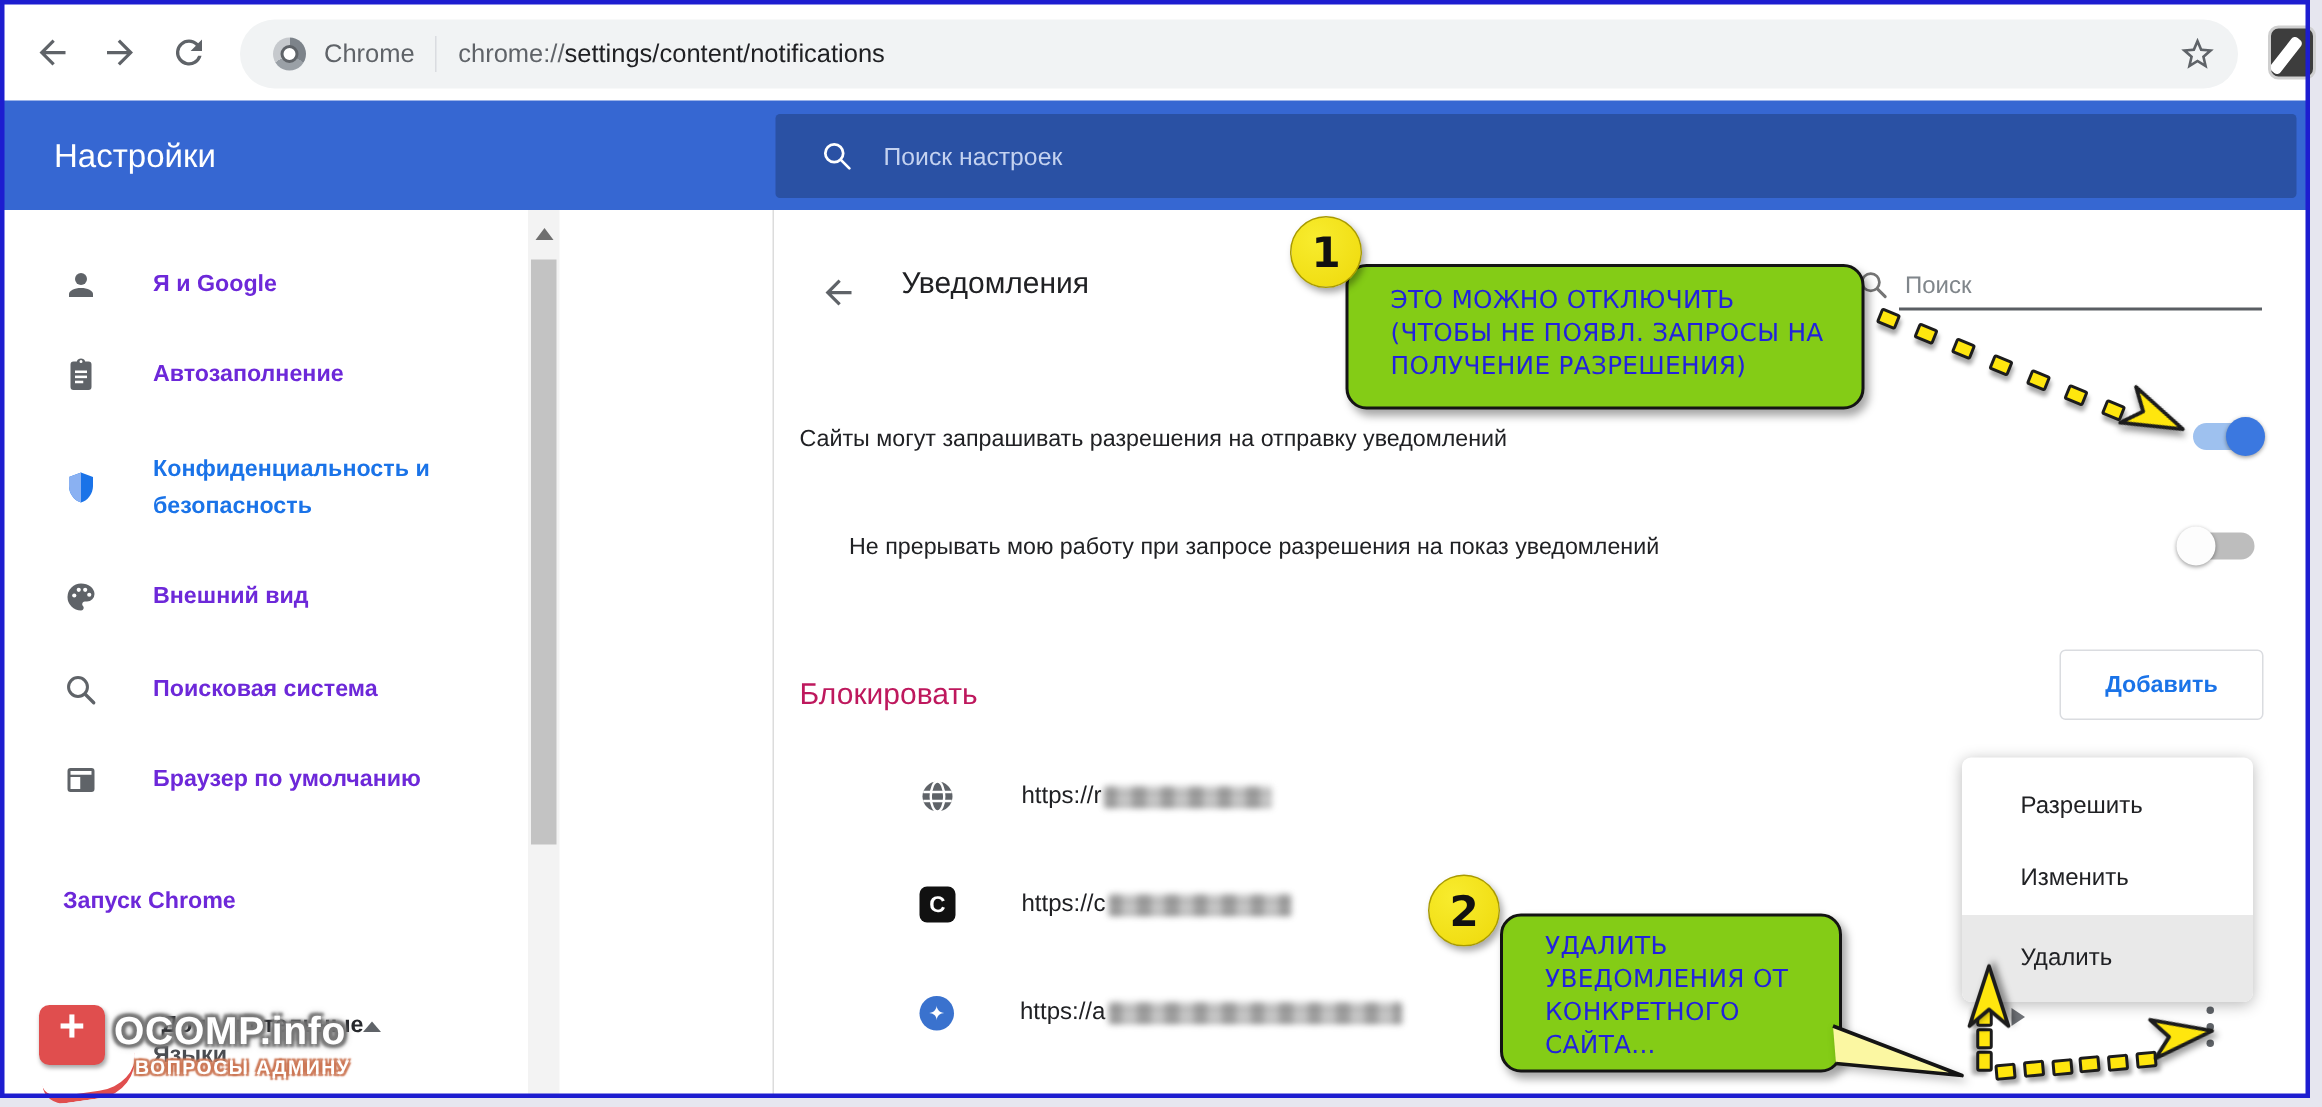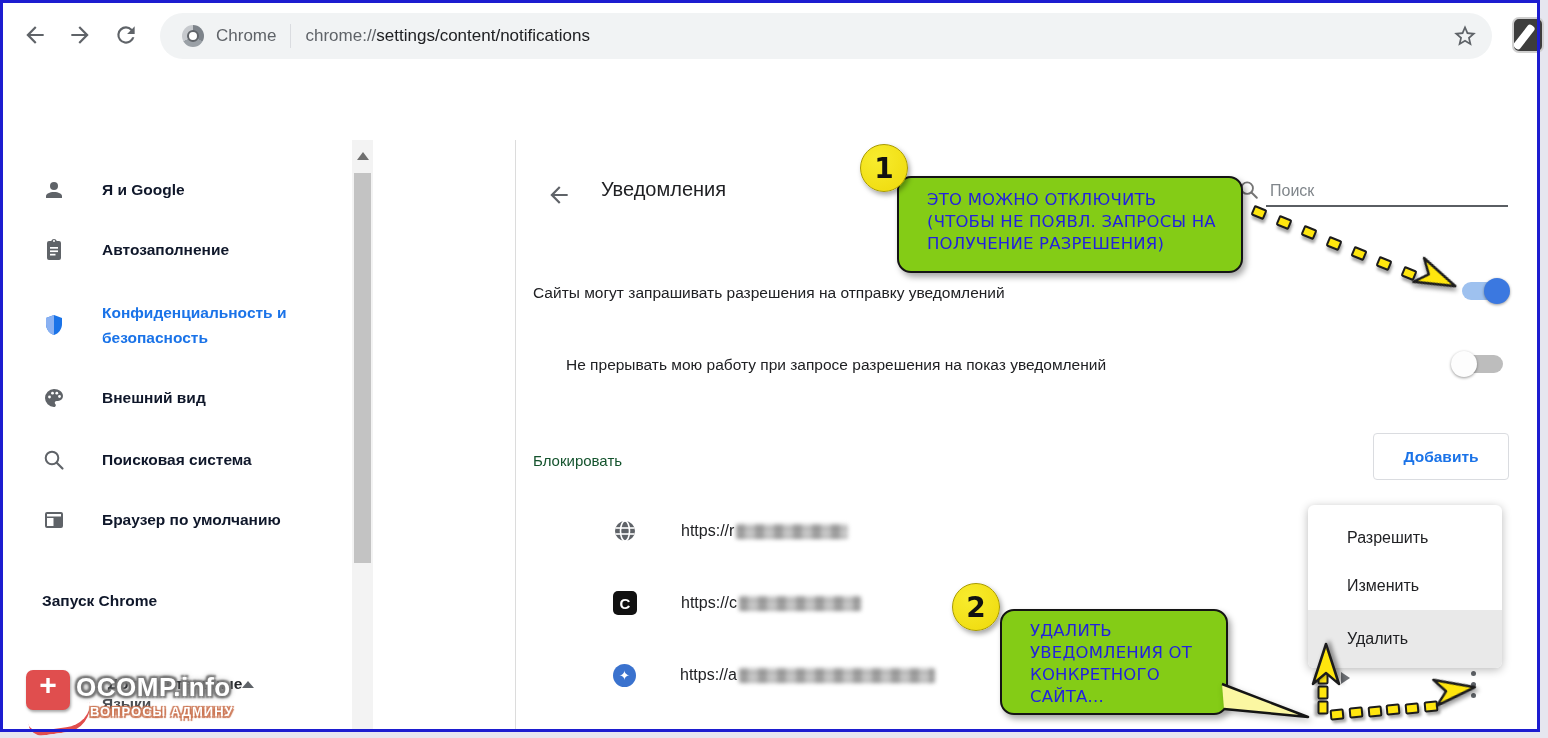--- a/index.html
+++ b/index.html
@@ -24,21 +24,21 @@
 
   
   .header{position:absolute;left:0;top:67px;width:1540px;height:73px;background:#3667d2;}
   .hdr-title{position:absolute;left:36px;top:0;height:73px;display:flex;align-items:center;color:#fff;font-size:22px;}
   .hdr-search{position:absolute;left:517px;top:9px;width:1014px;height:56px;background:#2a51a4;border-radius:3px;}
   .hdr-search input{position:absolute;left:70px;top:0;width:620px;height:56px;background:transparent;border:0;outline:0;color:#fff;font-size:16.5px;font-family:inherit;}
   .hdr-search input::placeholder{color:#c4d2f0;opacity:1;}
 
   
   .nav-item{position:absolute;left:42px;display:flex;align-items:center;gap:36px;height:48px;cursor:pointer;}
-  .nav-label{font-size:15.5px;font-weight:600;color:#0f172a;white-space:nowrap;}
+  .nav-label{font-size:15.5px;font-weight:600;color:#6d28d9;white-space:nowrap;}
   .nav-item.active .nav-label{color:#1a73e8;white-space:normal;width:230px;line-height:25px;}
   .scrollbar{position:absolute;left:352px;top:140px;width:21px;height:592px;background:#f3f3f3;}
   .scroll-up{position:absolute;left:5px;top:12px;width:0;height:0;border-left:6px solid transparent;border-right:6px solid transparent;border-bottom:8px solid #6f6f6f;}
   .scroll-thumb{position:absolute;left:2px;top:33px;width:17px;height:390px;background:#c3c3c3;}
   .nav-divider{position:absolute;left:515px;top:140px;width:1px;height:592px;background:#dcdcdc;}
   .adv-row{position:absolute;left:36px;top:664px;width:290px;height:40px;display:flex;align-items:center;justify-content:center;cursor:pointer;}
   .adv-label{font-size:15.5px;font-weight:600;color:#27292d;}
   .tri-up{width:0;height:0;border-left:6px solid transparent;border-right:6px solid transparent;border-bottom:7px solid #5f6368;}
 
   
@@ -60,21 +60,21 @@
   .csearch-line{position:absolute;left:1266px;top:205px;width:242px;height:2px;background:#5a5e63;}
 
   .row-label{position:absolute;font-size:15.5px;color:#202124;}
   .toggle{position:absolute;width:46px;height:18px;border-radius:9px;cursor:pointer;}
   .toggle .knob{position:absolute;width:26px;height:26px;border-radius:50%;top:-4px;box-shadow:0 1px 3px rgba(0,0,0,.4);}
   .toggle.on{background:#9ec1ef;}
   .toggle.on .knob{right:-2px;background:#3b78e0;}
   .toggle.off{background:#bdbdbd;}
   .toggle.off .knob{left:-6px;background:#fdfdfd;}
 
-  .section-label{position:absolute;left:533px;top:452px;font-size:15px;color:#14532d;}
+  .section-label{position:absolute;left:533px;top:452px;font-size:20px;color:#be185d;}
   .add-btn{position:absolute;left:1373px;top:433px;width:134px;height:45px;background:#fff;border:1px solid #dadce0;border-radius:4px;color:#1a73e8;font-size:15.5px;font-weight:600;display:flex;align-items:center;justify-content:center;cursor:pointer;}
 
   .site-row{position:absolute;left:613px;display:flex;align-items:center;gap:44px;height:44px;}
   .site-url{font-size:16px;color:#202124;display:flex;align-items:center;}
   .blurbox{display:inline-block;height:15px;margin-left:2px;border-radius:2px;opacity:.8;
     background:
       repeating-linear-gradient(90deg, rgba(150,150,150,.9) 0 9px, rgba(215,215,215,.9) 9px 19px),
       repeating-linear-gradient(0deg, #c0c0c0 0 4px, #e2e2e2 4px 8px);
     background-blend-mode:multiply;filter:blur(2.2px);}
   .fav-globe{width:24px;height:24px;}
@@ -125,20 +125,30 @@
         </div>
         <svg class="abs" style="left:1292px;top:10px;width:26px;height:26px;" viewBox="0 0 24 24">
             <path fill="#5f6368" d="M22 9.24l-7.19-.62L12 2 9.19 8.63 2 9.24l5.46 4.73L5.82 21 12 17.27 18.18 21l-1.63-7.03L22 9.24zM12 15.4l-3.76 2.27 1-4.28-3.32-2.88 4.38-.38L12 6.1l1.71 4.04 4.38.38-3.32 2.88 1 4.28L12 15.4z"></path>
           </svg>
       </div>
       <div class="extbtn">
           <div class="pen"></div>
         </div>
     </div>
 
+    <div class="header">
+      <div class="hdr-title">Настройки</div>
+      <div class="hdr-search">
+        <svg class="abs" style="left:30px;top:17px;width:22px;height:22px;" viewBox="0 0 24 24">
+            <circle cx="10" cy="10" r="6.5" fill="none" stroke="#ffffff" stroke-width="2"></circle>
+            <line x1="15" y1="15" x2="21" y2="21" stroke="#ffffff" stroke-width="2" stroke-linecap="round"></line>
+          </svg>
+        <input type="text" readonly="" placeholder="Поиск настроек" style="">
+      </div>
+    </div>
 
     <div class="nav-item" style="top:166px;">
       <svg width="24" height="24" viewBox="0 0 24 24">
           <circle cx="12" cy="8" r="4" fill="#5f6368"></circle>
           <path fill="#5f6368" d="M12 14c-4.4 0-8 1.8-8 4v2h16v-2c0-2.2-3.6-4-8-4z"></path>
         </svg>
       <span class="nav-label">Я и Google</span>
     </div>
     <div class="nav-item" style="top:226px;">
       <svg width="24" height="24" viewBox="0 0 24 24">

